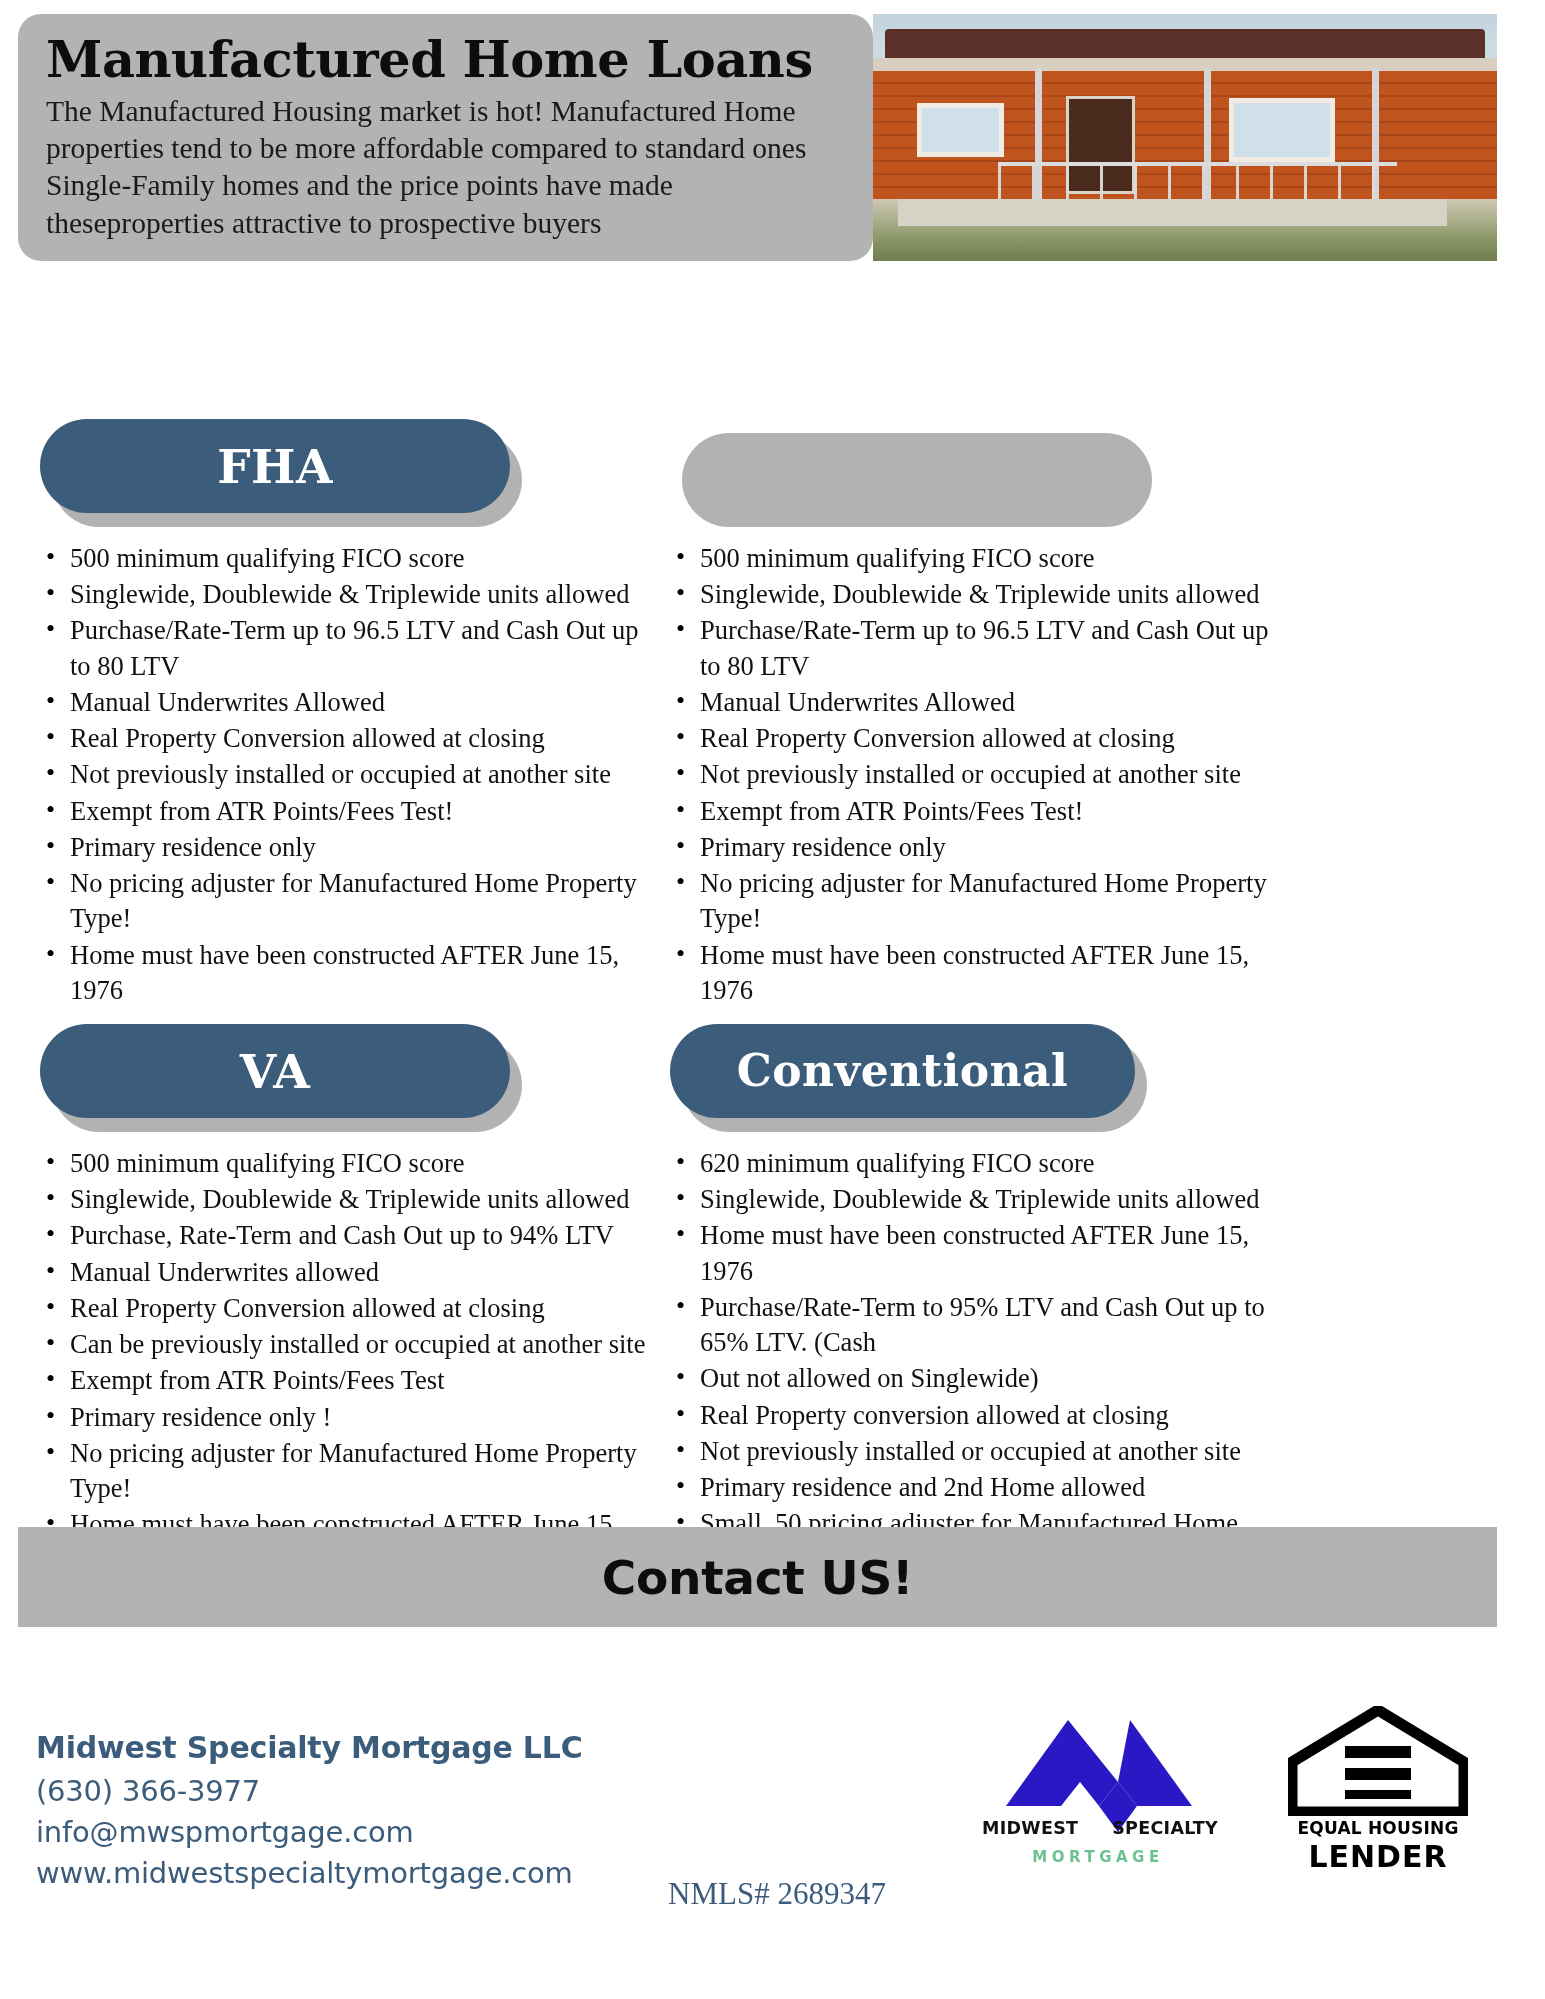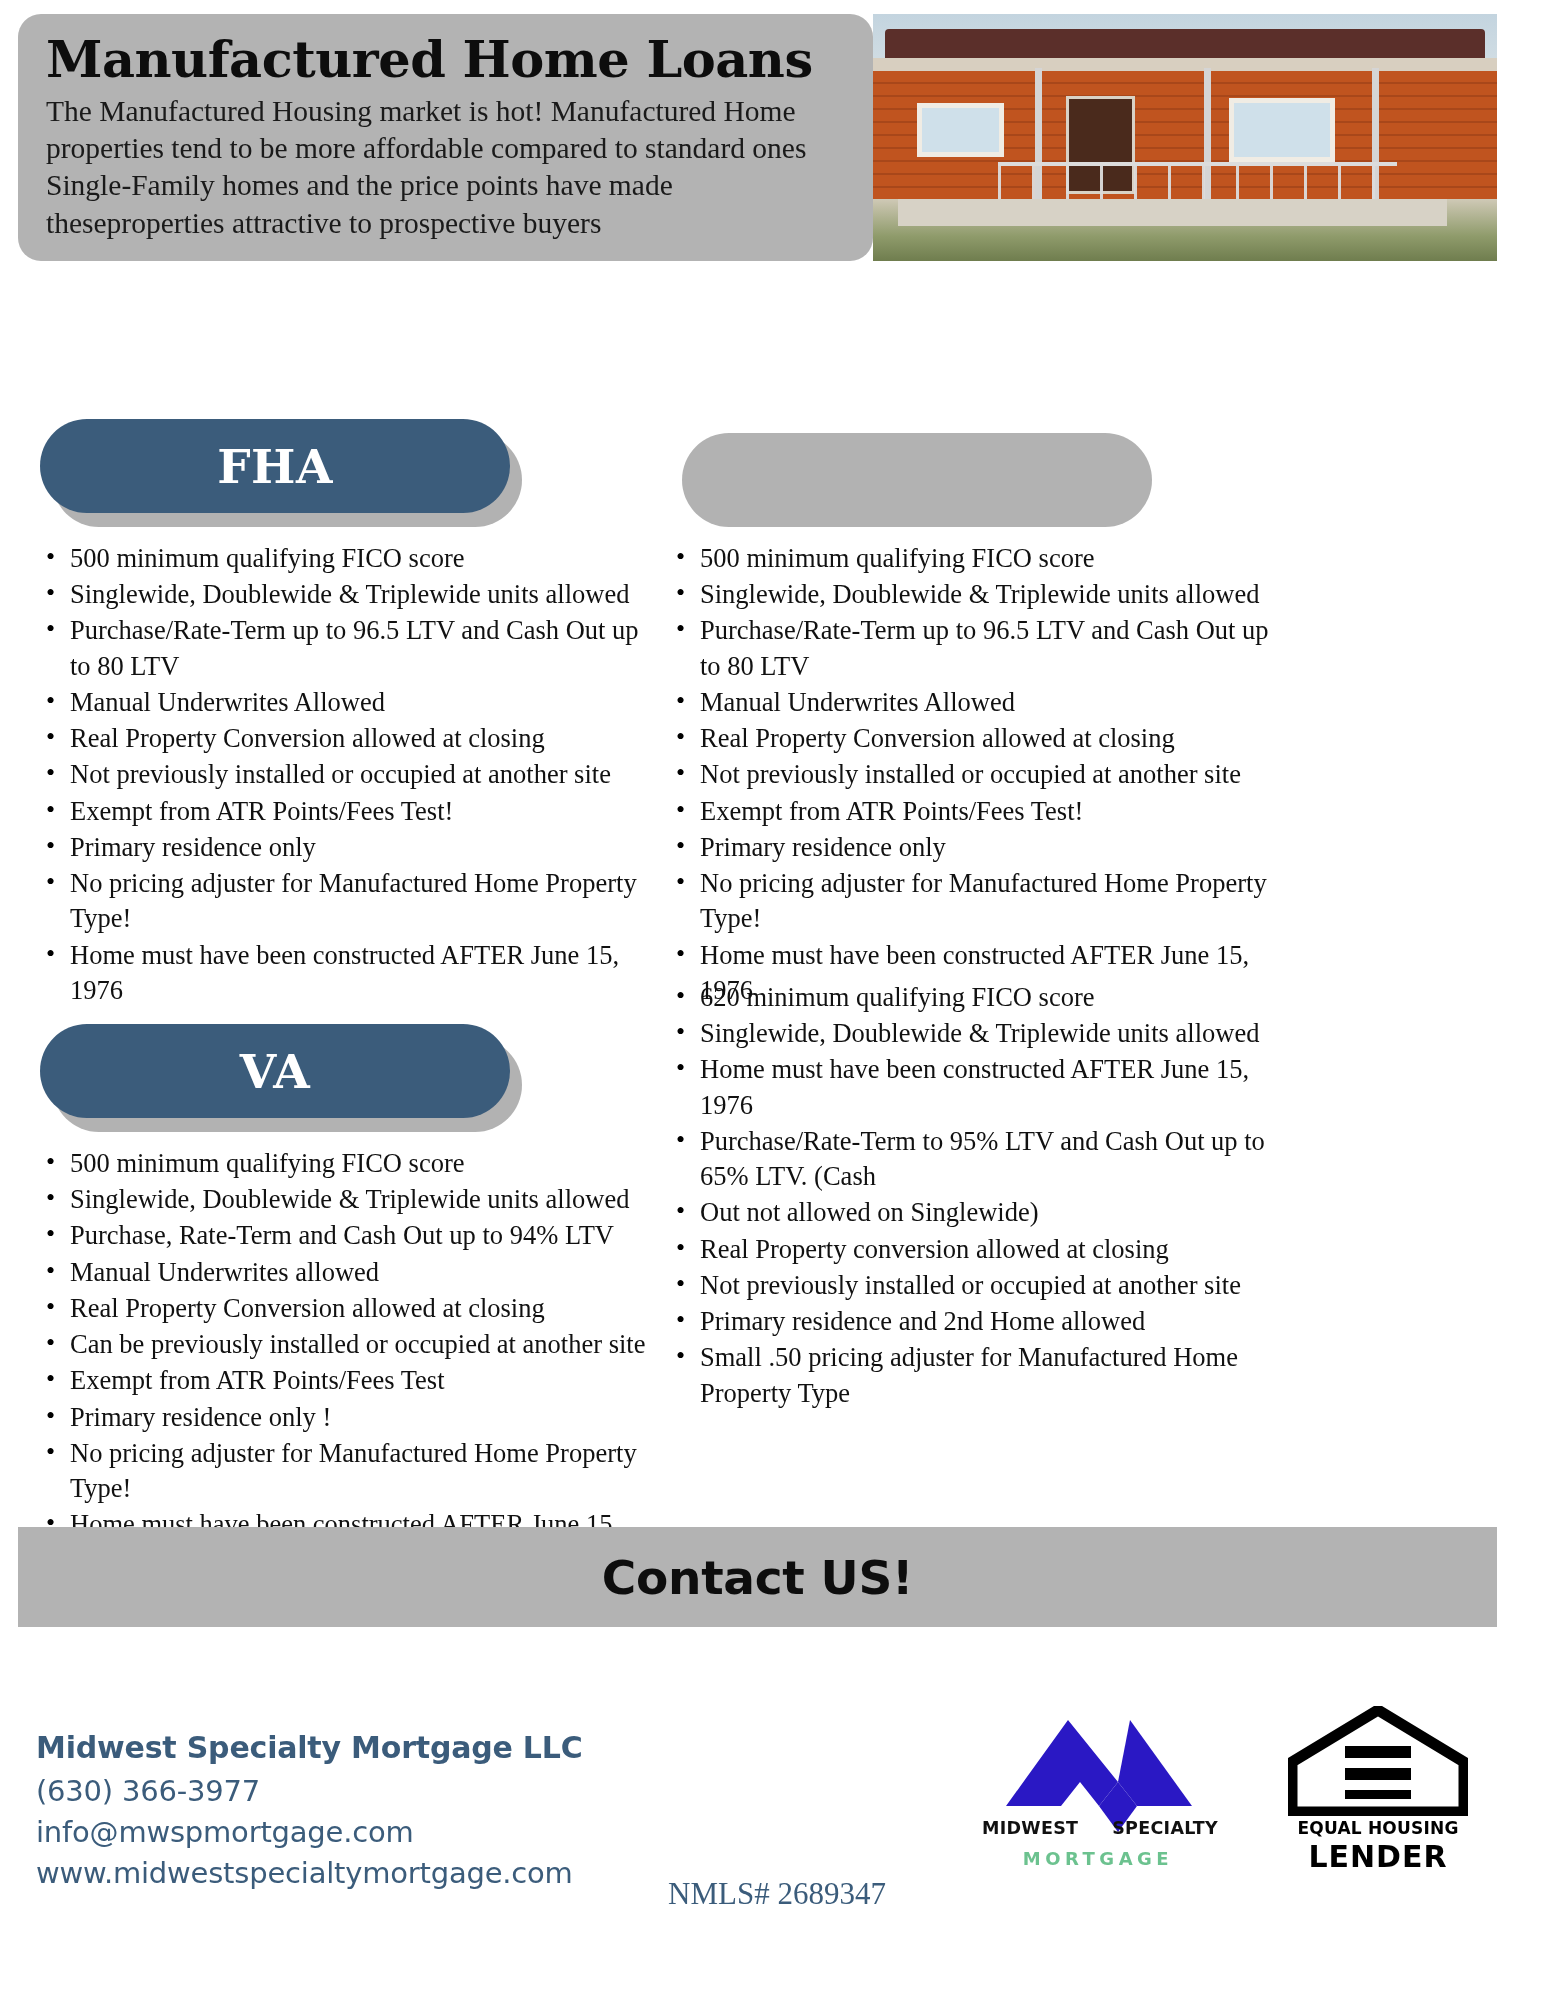--- a/index.html
+++ b/index.html
@@ -302,21 +302,21 @@
     letter-spacing: 0.3px;
   }
   .logo-word-sub {
     position: absolute;
     left: 0;
     top: 128px;
     width: 100%;
     text-align: center;
     font-family: "DejaVu Sans", "Liberation Sans", sans-serif;
     font-weight: bold;
-    font-size: 18px;
+    font-size: 15px;
     color: #6cc28f;
     letter-spacing: 4.5px;
   }
 
   
   .logo-ehl {
     position: absolute;
     left: 1288px;
     top: 1706px;
     width: 180px;
@@ -413,20 +413,26 @@
     <li>Real Property Conversion allowed at closing</li>
     <li>Can be previously installed or occupied at another site</li>
     <li>Exempt from ATR Points/Fees Test</li>
     <li>Primary residence only !</li>
     <li>No pricing adjuster for Manufactured Home Property Type!</li>
     <li>Home must have been constructed AFTER June 15, 1976</li>
   </ul>
 </div>
 
 <div class="col col-right" style="top:980px;">
+  <div class="pill-wrap pill-conv">
+    <div class="pill-shadow"></div>
+    <div class="pill">
+      <span class="pill-label long">Conventional</span>
+    </div>
+  </div>
   <ul class="feature-list">
     <li>620 minimum qualifying FICO score</li>
     <li>Singlewide, Doublewide &amp; Triplewide units allowed</li>
     <li>Home must have been constructed AFTER June 15, 1976</li>
     <li>Purchase/Rate-Term to 95% LTV and Cash Out up to 65% LTV. (Cash</li>
     <li>Out not allowed on Singlewide)</li>
     <li>Real Property conversion allowed at closing</li>
     <li>Not previously installed or occupied at another site</li>
     <li>Primary residence and 2nd Home allowed</li>
     <li>Small .50 pricing adjuster for Manufactured Home Property Type</li>

